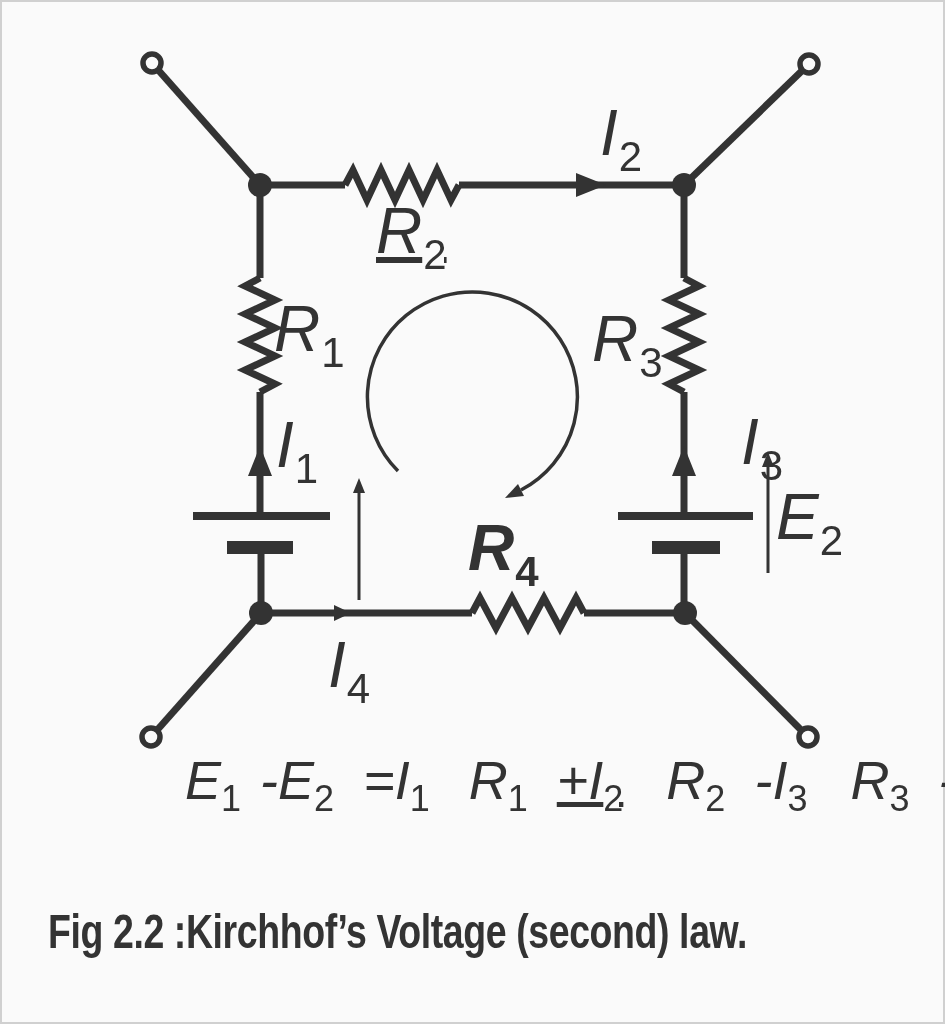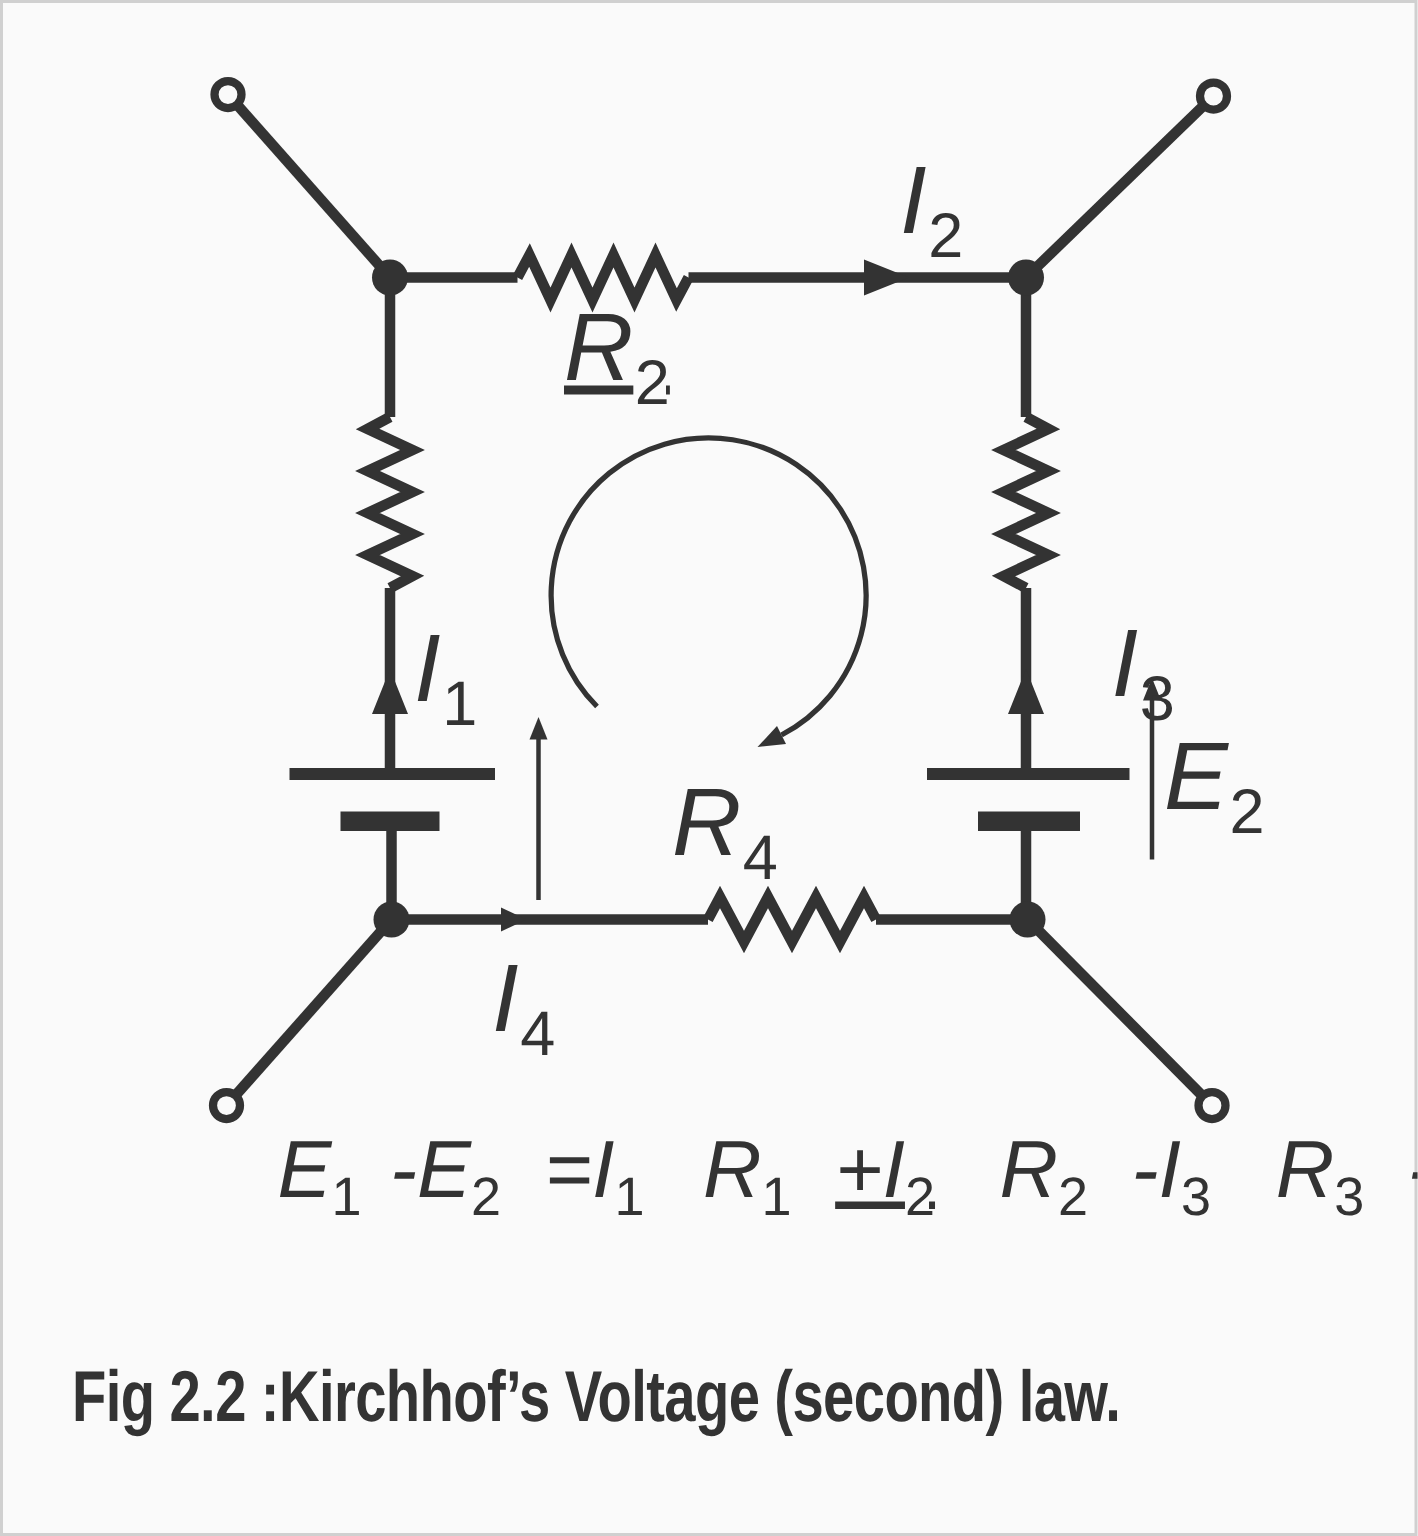--- a/index.html
+++ b/index.html
@@ -132,22 +132,24 @@
     <circle cx="684" cy="185" r="12" class="ink-fill"></circle>
     <circle cx="261" cy="613" r="12" class="ink-fill"></circle>
     <circle cx="685" cy="613" r="12" class="ink-fill"></circle>
 
     <circle cx="152" cy="63" r="9" class="ink-stroke bg-fill" stroke-width="5.5"></circle>
     <circle cx="809" cy="64" r="9" class="ink-stroke bg-fill" stroke-width="5.5"></circle>
     <circle cx="151" cy="737" r="9" class="ink-stroke bg-fill" stroke-width="5.5"></circle>
     <circle cx="808" cy="737" r="9" class="ink-stroke bg-fill" stroke-width="5.5"></circle>
   </svg>
 
+  <div class="lbl" style="left:274px;top:297px;"><span>R</span><span class="sub">1</span></div>
   <div class="lbl" style="left:376px;top:199px;text-decoration:underline;"><span>R</span><span class="sub">2</span></div>
-  <div class="lbl" style="left:448px;top:516px;"><span>R</span><span class="sub">4</span></div>
+  <div class="lbl" style="left:592px;top:307px;"><span>R</span><span class="sub">3</span></div>
+  <div class="lbl" style="left:468px;top:516px;font-weight:bold;"><span>R</span><span class="sub">4</span></div>
 
   <div class="lbl" style="left:276px;top:413px;"><span>I</span><span class="sub">1</span></div>
   <div class="lbl" style="left:600px;top:101px;"><span>I</span><span class="sub">2</span></div>
   <div class="lbl" style="left:706px;top:410px;margin-left:35px;"><span>I</span><span class="sub">3</span></div>
   <div class="lbl" style="left:328px;top:633px;"><span>I</span><span class="sub">4</span></div>
 
   <div class="lbl" style="left:776px;top:485px;"><span>E</span><span class="sub">2</span></div>
 
   <div class="eq">
     <span class="tok"><span>E</span><span class="sub">1</span></span>

